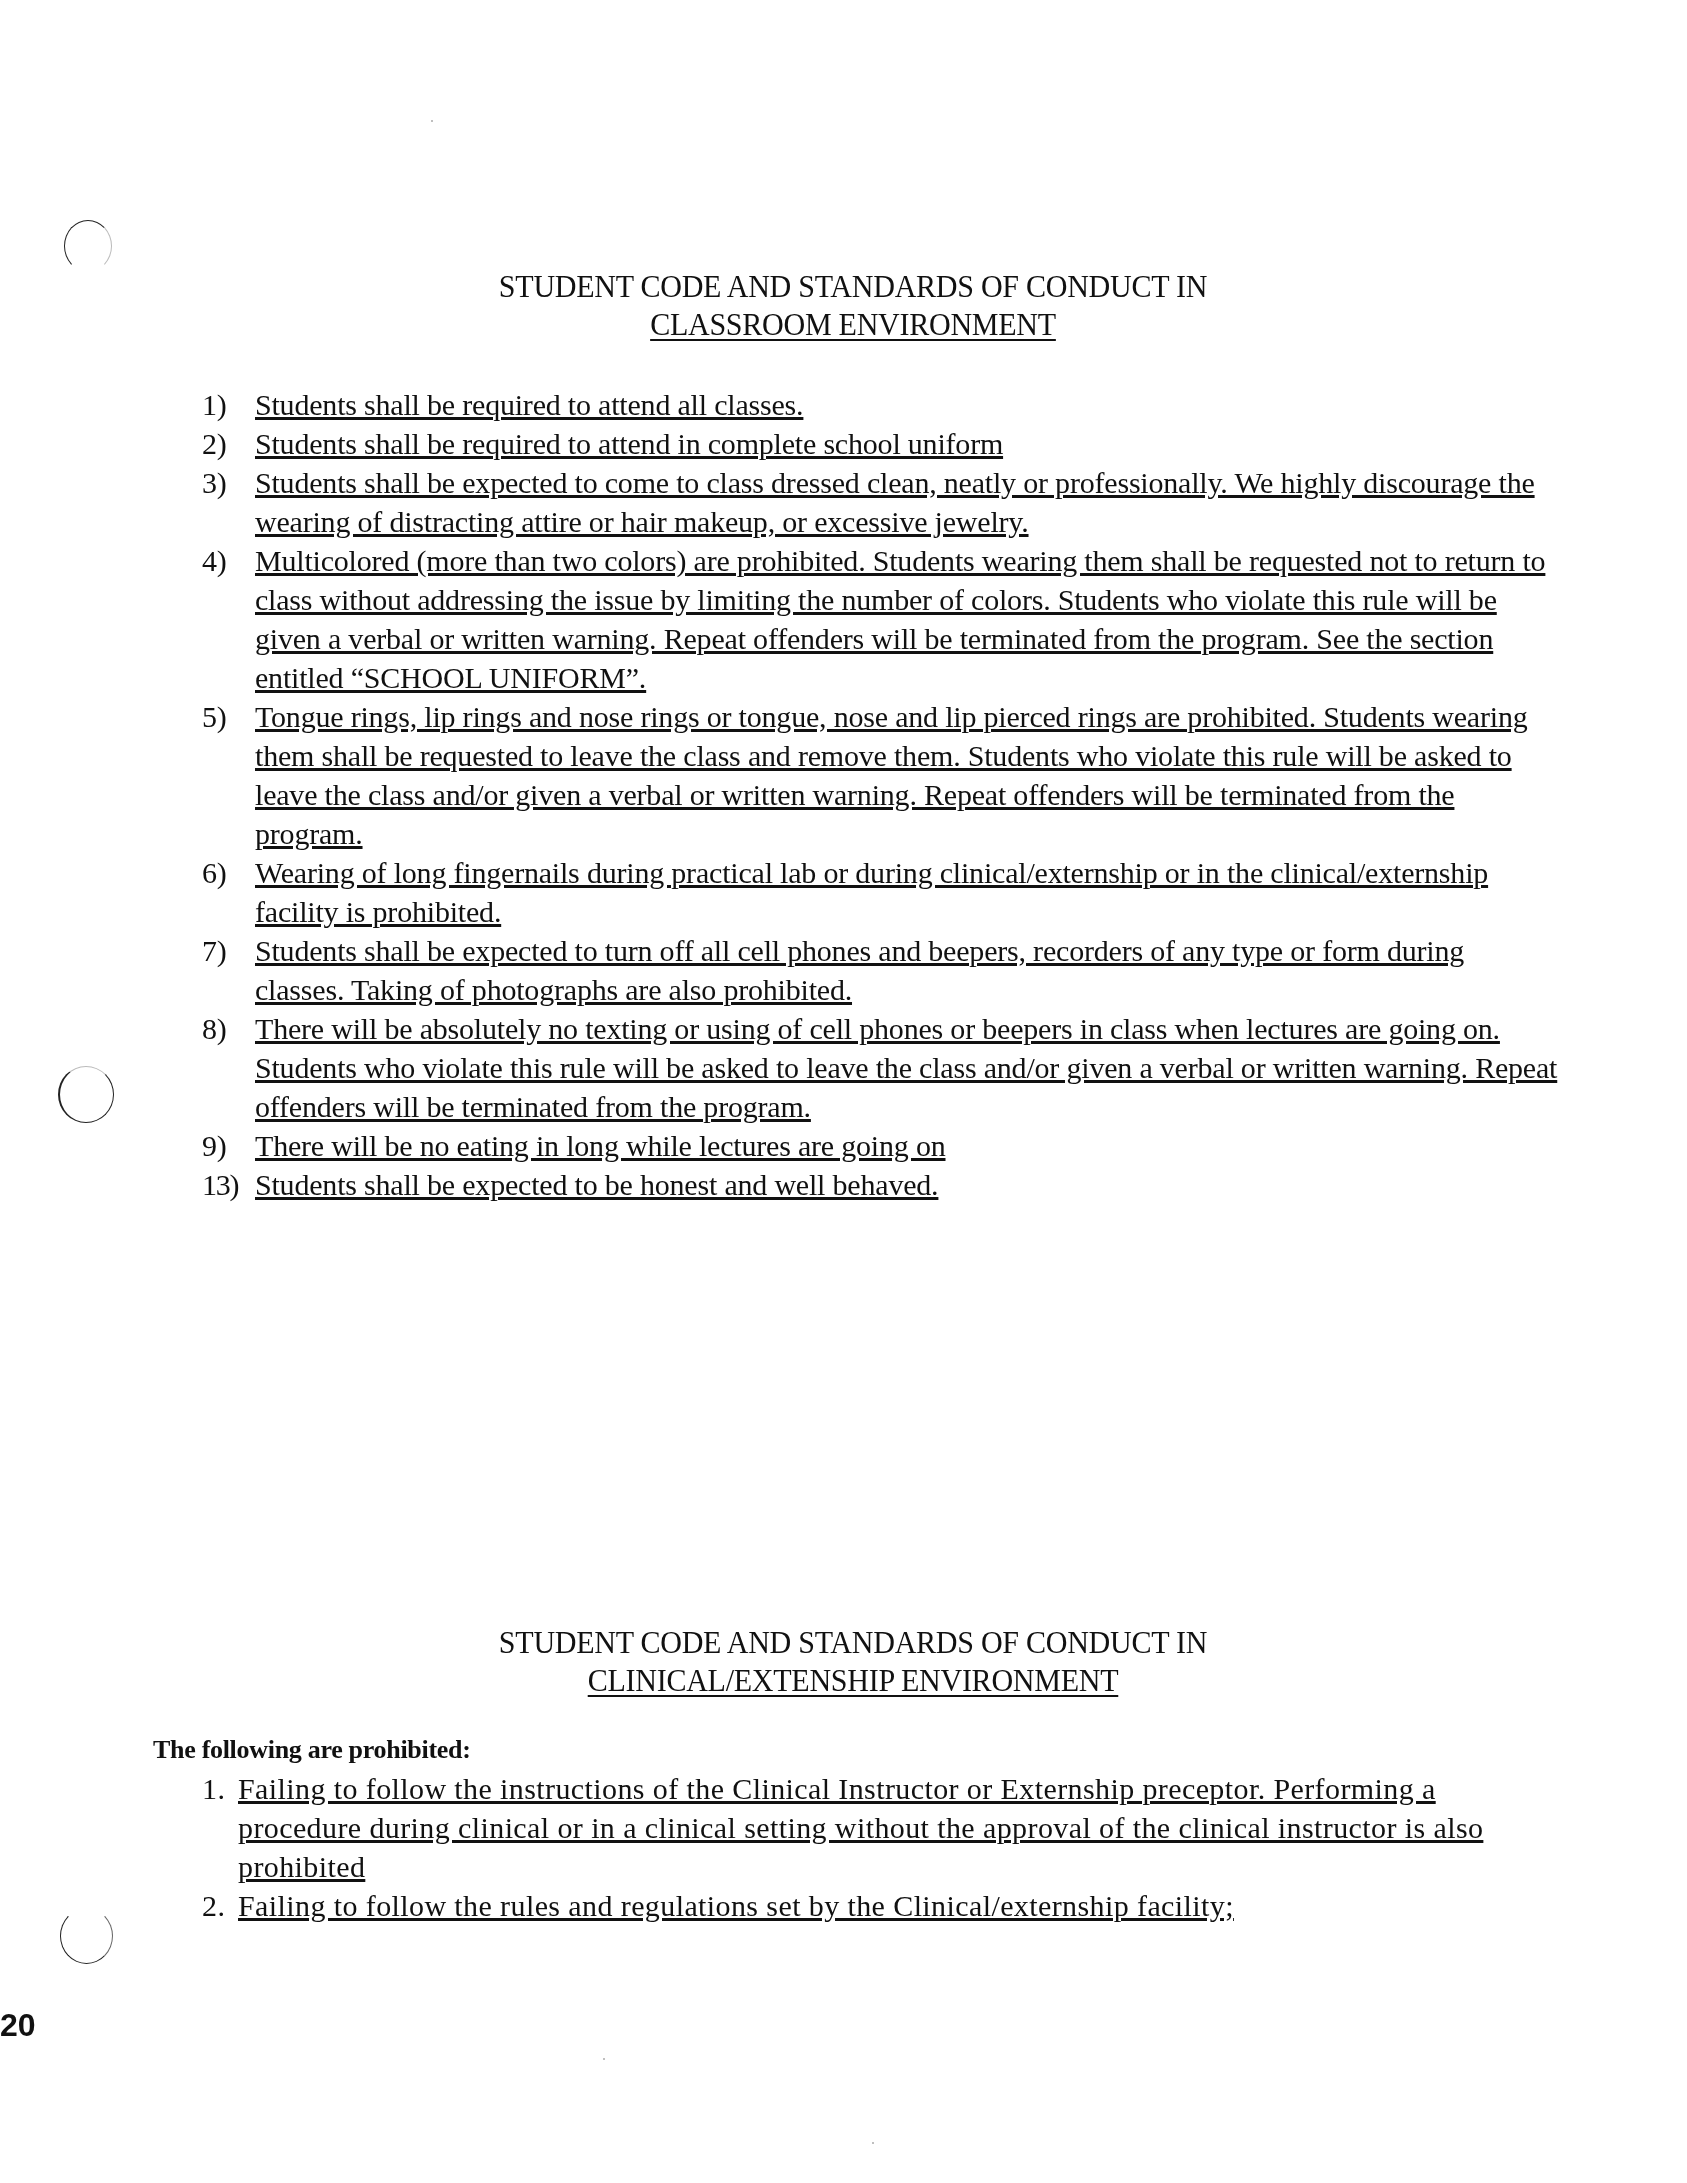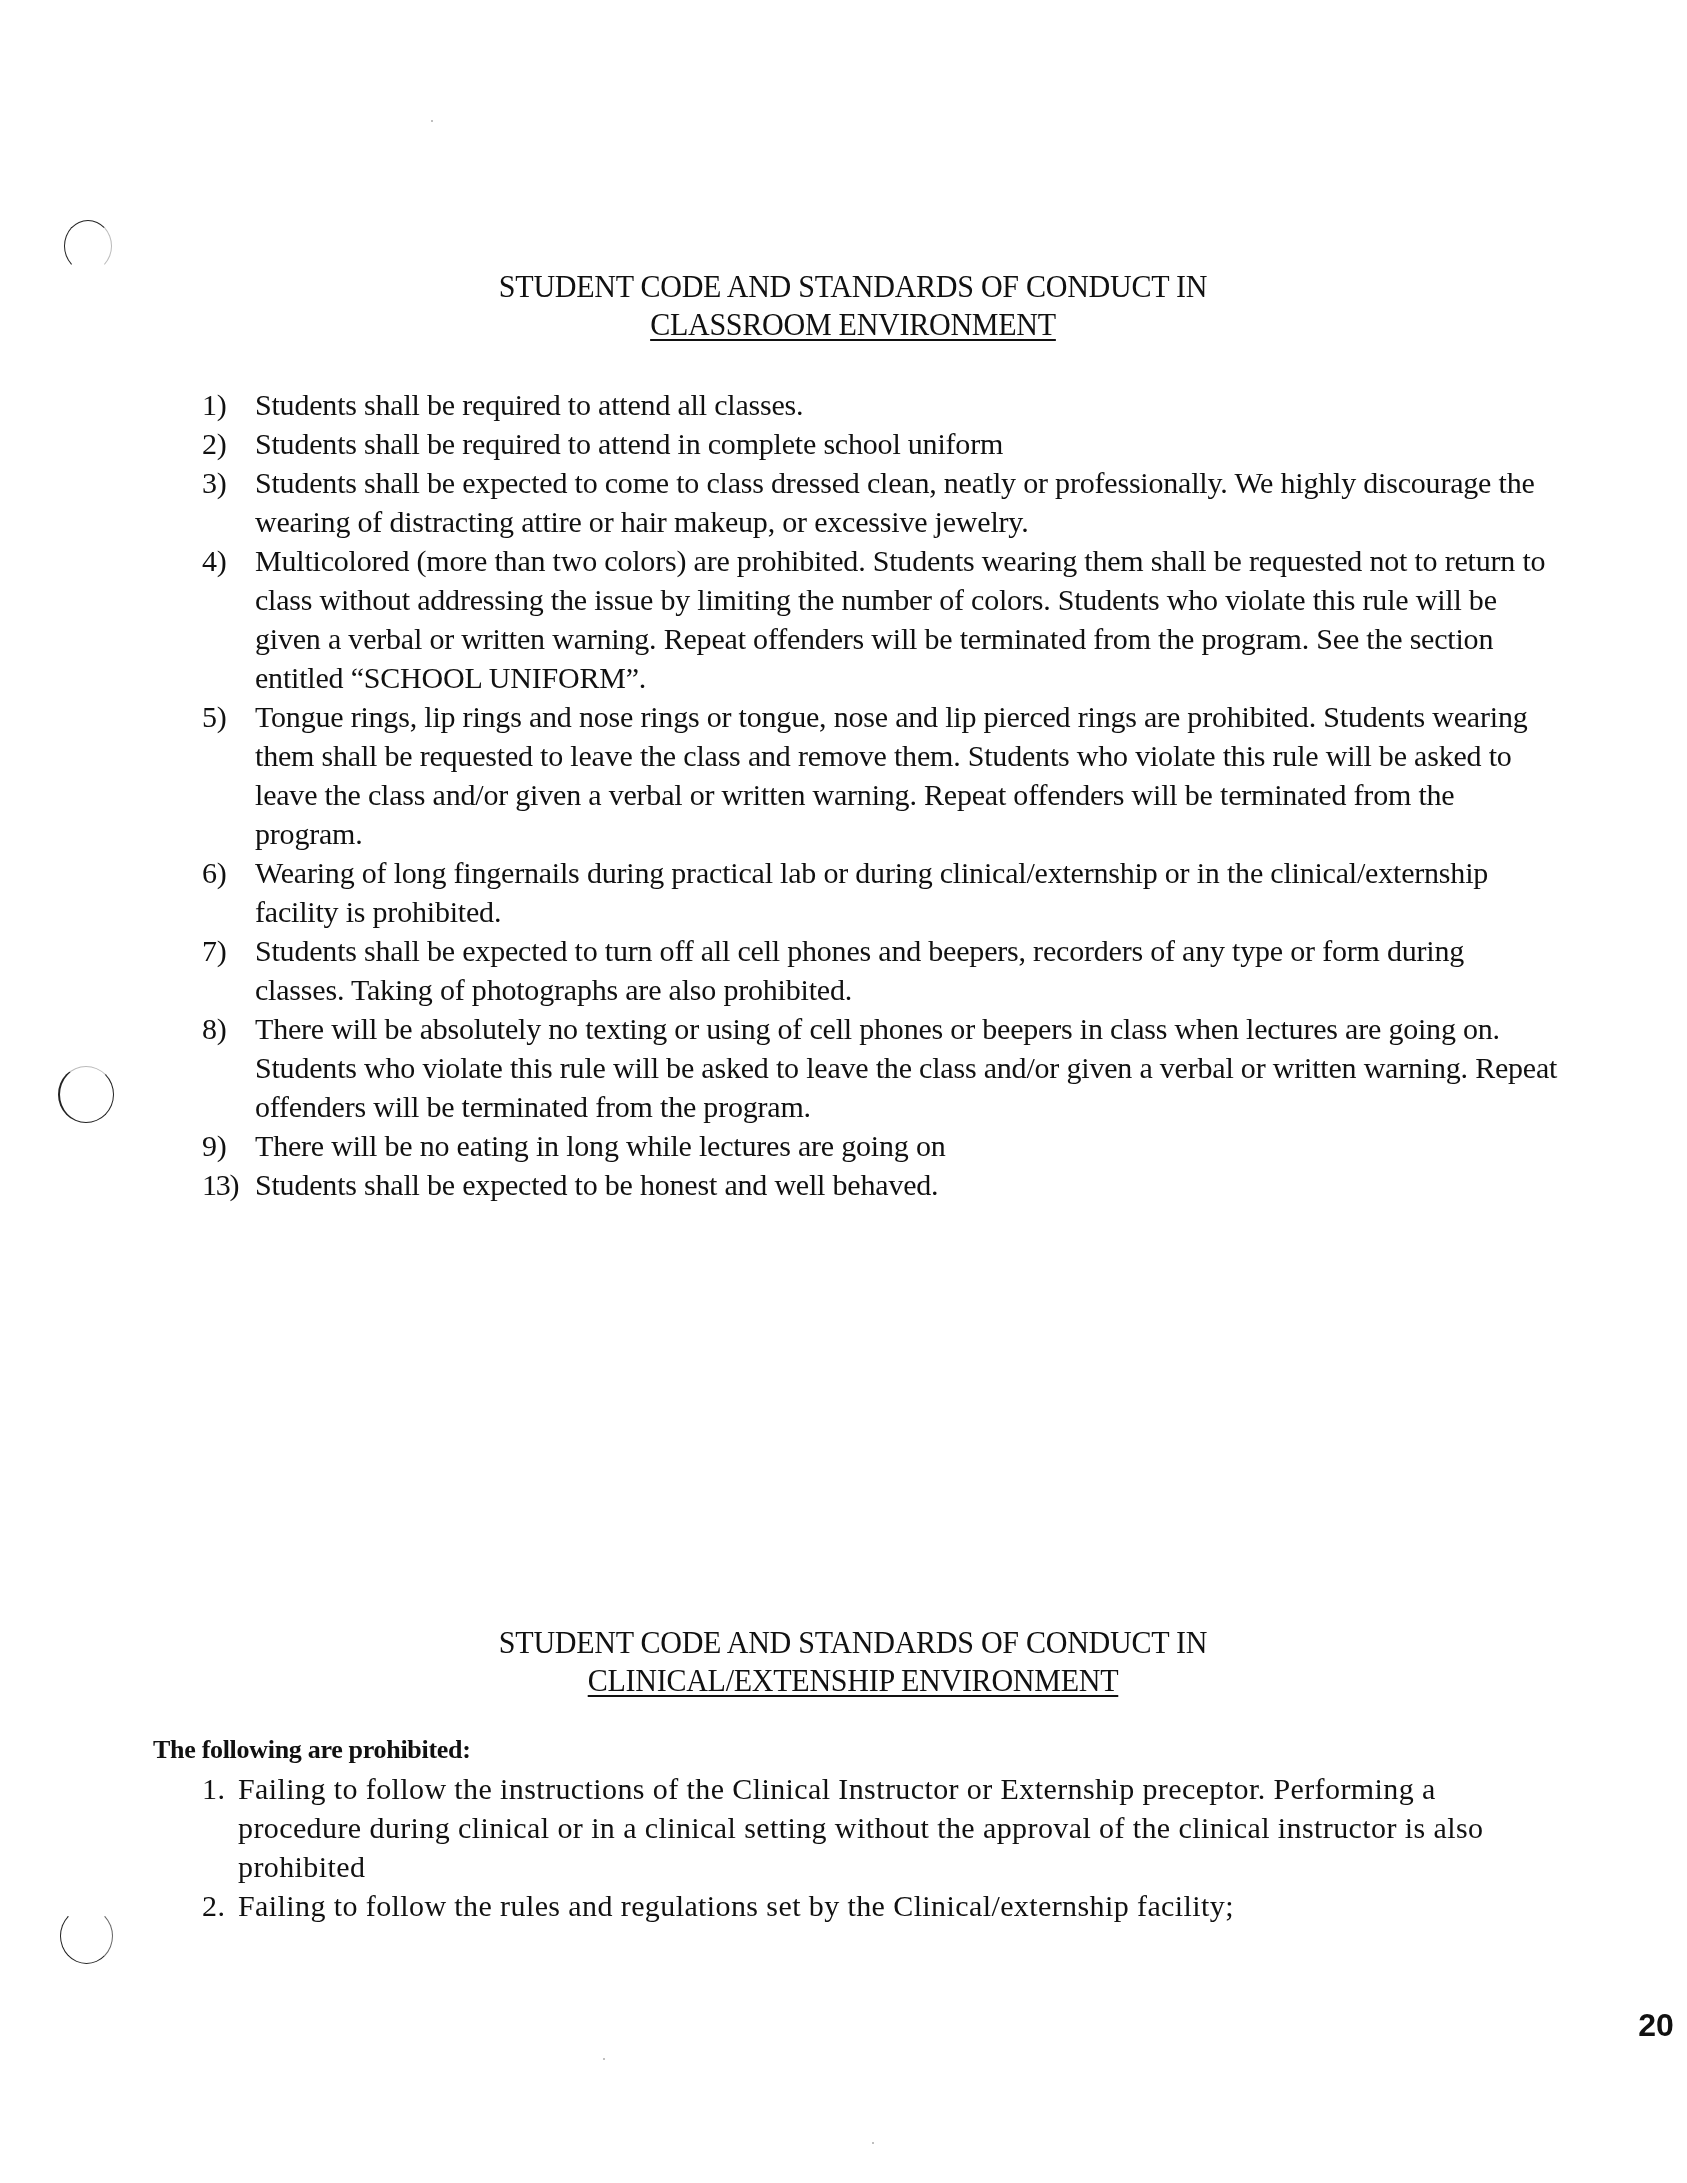--- a/index.html
+++ b/index.html
@@ -67,20 +67,21 @@
       left: 0;
       top: 0;
       width: 53px;
       white-space: nowrap;
     }
     .list li .num.tight {
       letter-spacing: -1.3px;
     }
     .list li .txt {
       display: block;
+      text-decoration: underline;
     }
 
     #prohibited-lead {
       position: absolute;
       left: 153px;
       top: 1730px;
       font-size: 26px;
       line-height: 39px;
       font-weight: bold;
       letter-spacing: -0.3px;
@@ -96,21 +97,21 @@
     }
     #clinical-list li .num {
       width: 36px;
     }
 
     #page-number {
       position: absolute;
       left: 0;
       width: 1687px;
       top: 2005px;
-      text-align: right;
+      text-align: left;
       font-family: "Liberation Sans", "DejaVu Sans", sans-serif;
       font-weight: bold;
       font-size: 32px;
       line-height: 40px;
       padding-right: 13.2px;
       box-sizing: border-box;
     }
 
     .punch-hole {
       position: absolute;

